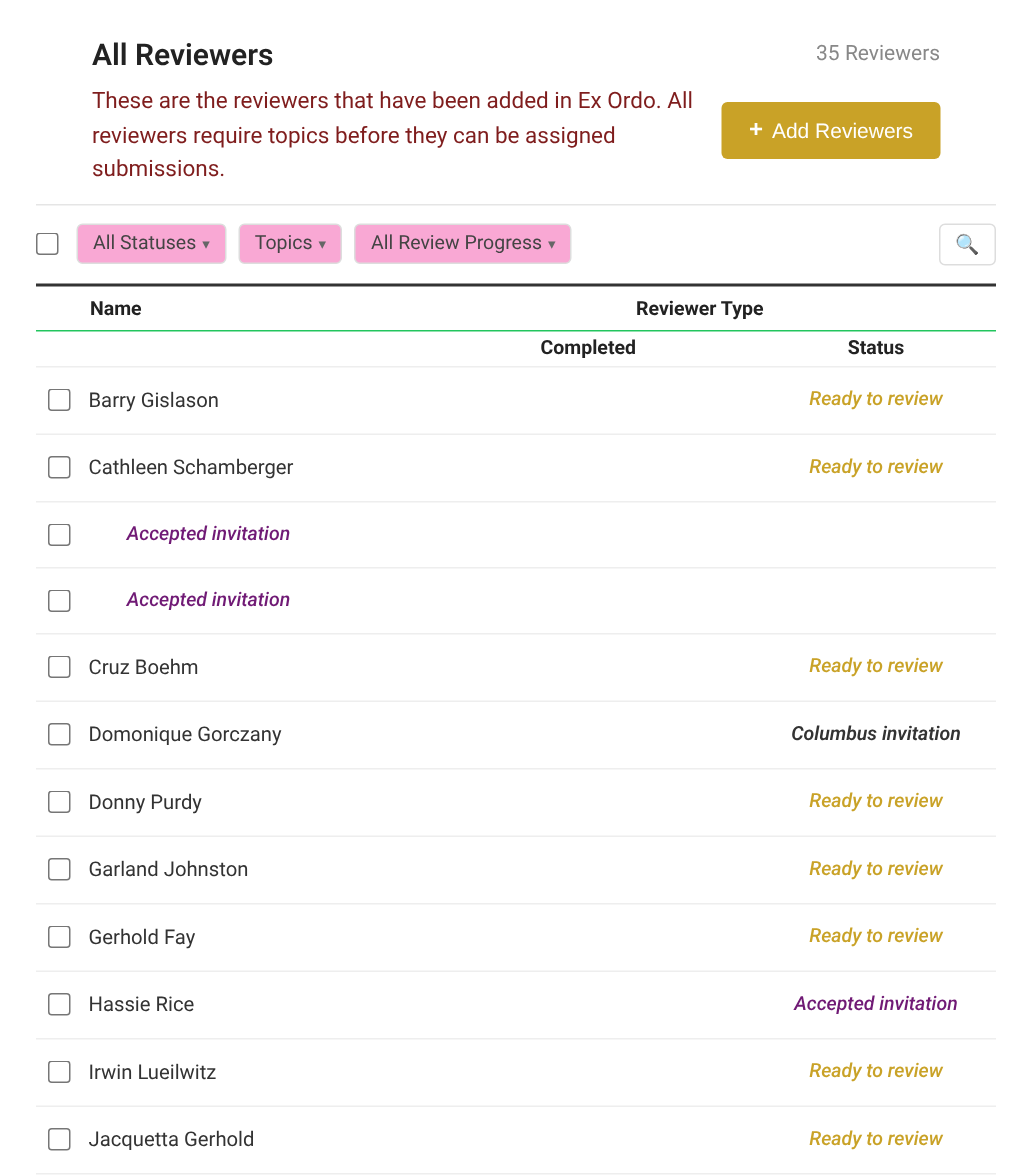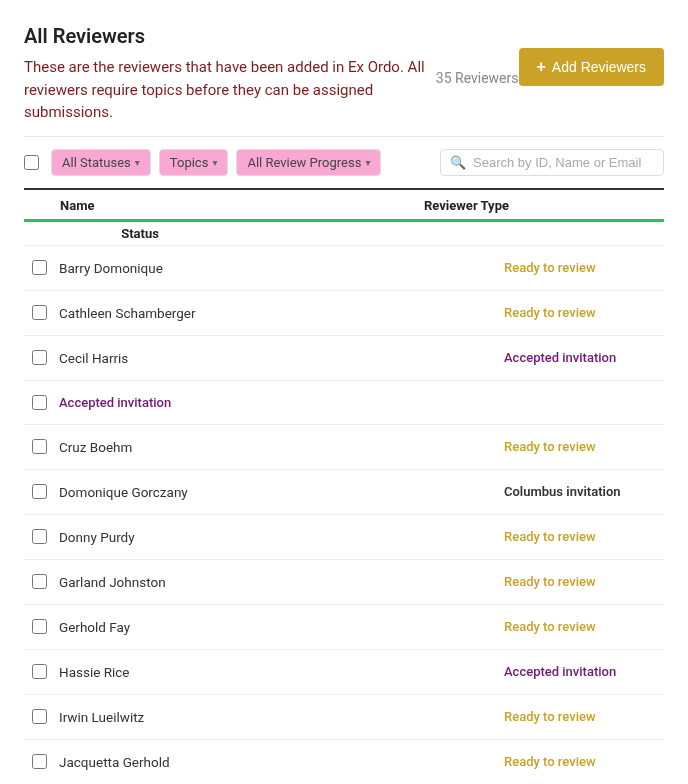--- a/index.html
+++ b/index.html
@@ -103,21 +103,21 @@
     }
     .search-input::placeholder { color: #aaa; }
     .table-container {
       border-top: 2px solid #333;
       margin-top: 0;
     }
     .table-header {
       display: flex;
       align-items: center;
       padding: 8px 0 6px 36px;
-      border-bottom: 3px solid #22c55e;
+      border-bottom: 1px solid #22c55e;
     }
     .col-name {
       flex: 1;
       font-weight: 700;
       font-size: 13px;
       color: #222;
     }
     .col-reviewer-type {
       min-width: 240px;
       text-align: left;
@@ -159,40 +159,41 @@
       cursor: pointer;
       flex-shrink: 0;
     }
     .row-name {
       flex: 1;
       font-size: 13.5px;
       color: #333;
     }
     .row-status {
       min-width: 160px;
-      text-align: left;
+      text-align: center;
       font-size: 13px;
       font-weight: 500;
+      font-style: italic;
     }
     .status-ready { color: #c9a227; }
     .status-accepted { color: #701a75; }
     .status-declined { color: #333; font-weight: 600; }
     .status-pending { color: #c9a227; }
   </style>
 </head>
 <body>
 
 <div class="page-container">
 
   <div class="header-row">
     <div>
       <div class="page-title">All Reviewers</div>
       <div class="page-description">These are the reviewers that have been added in Ex Ordo. All reviewers require topics before they can be assigned submissions.</div>
     </div>
-    <div style="display:flex;flex-direction:row;align-items:flex-end;">
+    <div style="display:flex;flex-direction:column;align-items:flex-end;">
       <div class="reviewer-count">35 Reviewers</div>
       <button class="add-reviewers-btn">
         <span class="plus-icon">+</span>
         <span>Add Reviewers</span>
       </button>
     </div>
   </div>
 
   <div class="filters-row">
     <input type="checkbox" class="select-all-checkbox" style="">
@@ -203,47 +204,46 @@
     <div class="filter-dropdown">
       <span>Topics</span>
       <span class="chevron">▾</span>
     </div>
     <div class="filter-dropdown">
       <span>All Review Progress</span>
       <span class="chevron">▾</span>
     </div>
     <div class="search-box">
       <span class="search-icon">🔍</span>
-      <input type="text" class="search-input" placeholder="Search by ID, Name or Email" style="">
     </div>
   </div>
 
   <div class="table-container">
     <div class="table-header">
       <div class="col-name">Name</div>
       <div class="col-reviewer-type">Reviewer Type</div>
     </div>
     <div class="sub-header">
+      <div class="col-completed">Completed</div>
       <div class="col-status">Status</div>
     </div>
     <div id="reviewers-list">
 
     <div class="table-row">
           <input type="checkbox" class="row-checkbox" style="">
-          <div class="row-name">Barry Domonique</div>
+          <div class="row-name">Barry Gislason</div>
           <div class="row-status status-ready">Ready to review</div>
         </div>
         <div class="table-row">
           <input type="checkbox" class="row-checkbox" style="">
           <div class="row-name">Cathleen Schamberger</div>
           <div class="row-status status-ready">Ready to review</div>
         </div>
         <div class="table-row">
           <input type="checkbox" class="row-checkbox" style="">
-          <div class="row-name">Cecil Harris</div>
           <div class="row-status status-accepted">Accepted invitation</div>
         </div>
         <div class="table-row">
           <input type="checkbox" class="row-checkbox" style="">
           <div class="row-status status-accepted">Accepted invitation</div>
         </div>
         <div class="table-row">
           <input type="checkbox" class="row-checkbox" style="">
           <div class="row-name">Cruz Boehm</div>
           <div class="row-status status-ready">Ready to review</div>

